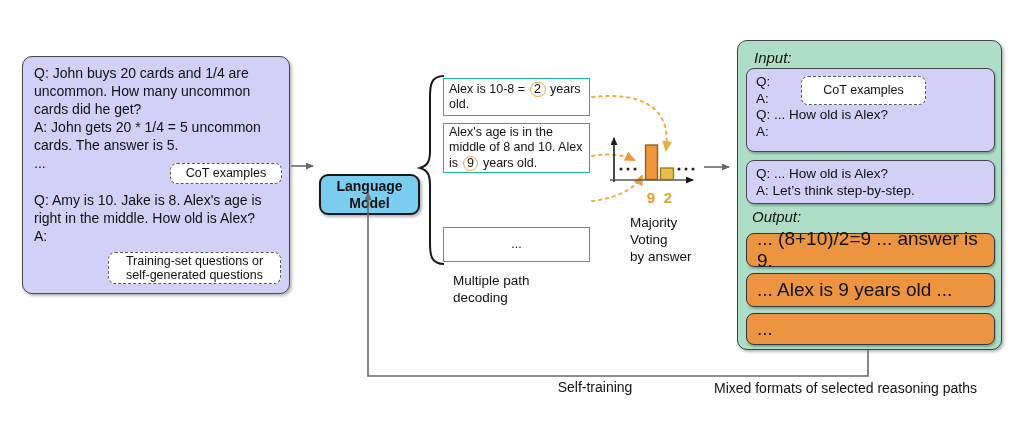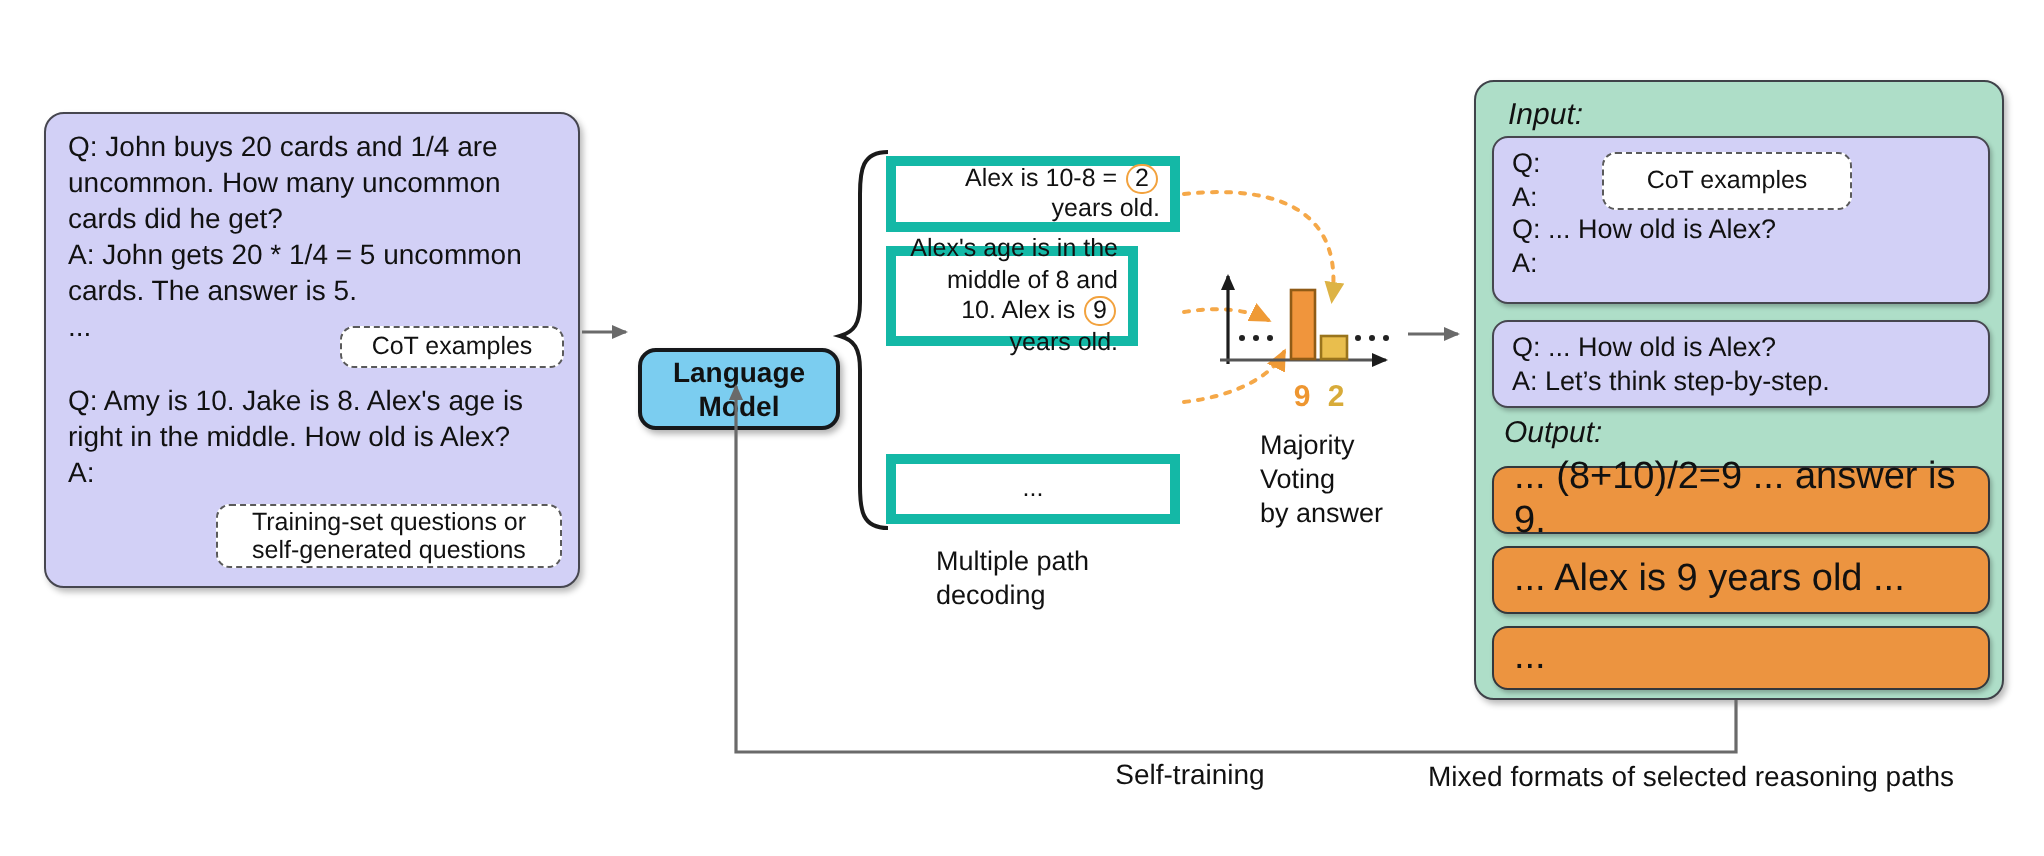--- a/index.html
+++ b/index.html
@@ -9,22 +9,22 @@
 
   
   .lavender{background:#d2d0f6;border:1.5px solid #46464f;border-radius:10px;box-shadow:1.5px 2px 3px rgba(0,0,0,.28);}
   .bluebox{background:#7bcdf0;border:2px solid #16181b;border-radius:9px;box-shadow:1.5px 2px 3px rgba(0,0,0,.3);
            display:flex;align-items:center;justify-content:center;text-align:center;
            font-weight:bold;font-size:14px;line-height:17px;padding:0 13px;margin-top:31px;}
   .greenbox{background:#aedec8;border:1.5px solid #3f4249;border-radius:10px;box-shadow:1.5px 2px 3px rgba(0,0,0,.28);}
   .subpurple{background:#d2d0f6;border:1.3px solid #46464f;border-radius:8px;box-shadow:1px 1.5px 2px rgba(0,0,0,.25);}
   .suborange{background:#ec9440;border:1.3px solid #33373c;border-radius:8px;box-shadow:1px 1.5px 2px rgba(0,0,0,.25);
              display:flex;align-items:center;font-size:19px;padding:0 10px;}
-  .whitebox{background:#fff;border:5px solid #14b8a6;display:flex;align-items:center;justify-content:center;
-            text-align:right;font-size:12.5px;line-height:15.5px;padding:2px 5px;}
+  .whitebox{background:#fff;border:1px solid #14b8a6;display:flex;align-items:center;justify-content:center;
+            text-align:left;font-size:12.5px;line-height:15.5px;padding:2px 5px;}
   .dashed{background:#fff;border:1.4px dashed #5a5a5a;border-radius:7px;display:flex;align-items:center;
           justify-content:center;text-align:center;font-size:12.5px;line-height:14.5px;margin-left:27px;}
 
   .pre{white-space:pre-line;}
   .txt14{font-size:14px;line-height:18px;}
   .cap{font-size:13.5px;line-height:17px;text-align:left;}
   .io-label{font-style:italic;font-size:15px;}
   .hl{border:1.6px solid #f2a23e;border-radius:8px;padding:0 3.5px;margin:0 1px;display:inline-block;line-height:13px;}
 
   svg.overlay{position:absolute;left:0;top:0;pointer-events:none;}
@@ -44,26 +44,26 @@
 A:</div>
     <div class="abs dashed pre" style="right:8px;top:195px;width:173px;height:32px;">Training-set questions or
 self-generated questions</div>
   </div>
 
   <div class="abs bluebox" style="left:319px;top:143px;width:101px;height:41px;">Language Model</div>
 
   <div class="abs whitebox" style="left:443px;top:78px;width:147px;height:38px;">
     <span><span>Alex is 10-8 = </span><span class="hl">2</span><span> years old.</span></span>
   </div>
-  <div class="abs whitebox" style="left:443px;top:123px;width:126px;height:50px;">
+  <div class="abs whitebox" style="left:443px;top:123px;width:147px;height:50px;">
     <span><span>Alex's age is in the middle of 8 and 10. Alex is </span><span class="hl">9</span><span> years old.</span></span>
   </div>
   <div class="abs whitebox" style="left:443px;top:227px;width:147px;height:35px;">...</div>
 
-  <div class="abs cap pre" style="left:468px;top:272px;width:147px;">Multiple path
+  <div class="abs cap pre" style="left:453px;top:272px;width:147px;">Multiple path
 decoding</div>
 
   <div class="abs cap pre" style="left:630px;top:214px;width:72px;">Majority
 Voting
 by answer</div>
 
   <div class="abs greenbox" style="left:737px;top:40px;width:265px;height:310px;">
     <div class="abs io-label" style="left:16px;top:8px;">Input:</div>
 
     <div class="abs subpurple" style="left:8px;top:27px;width:249px;height:84px;font-size:13.5px;line-height:16.5px;padding:5px 9px;">

